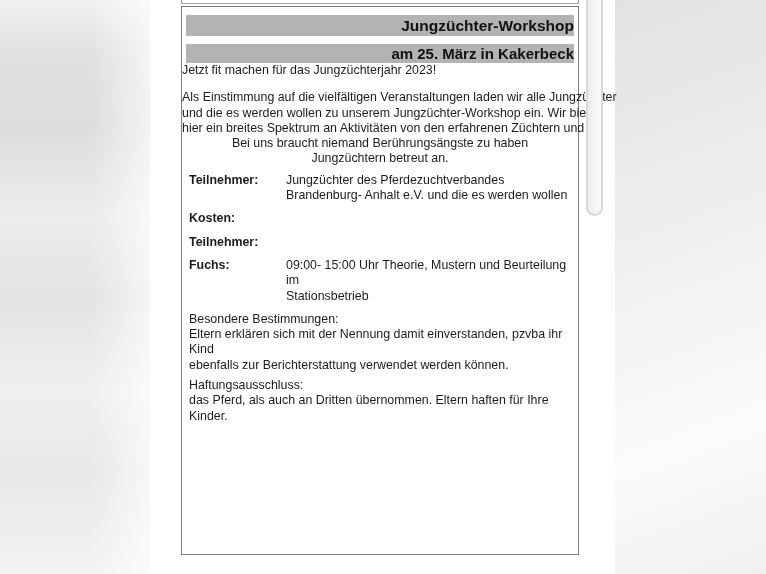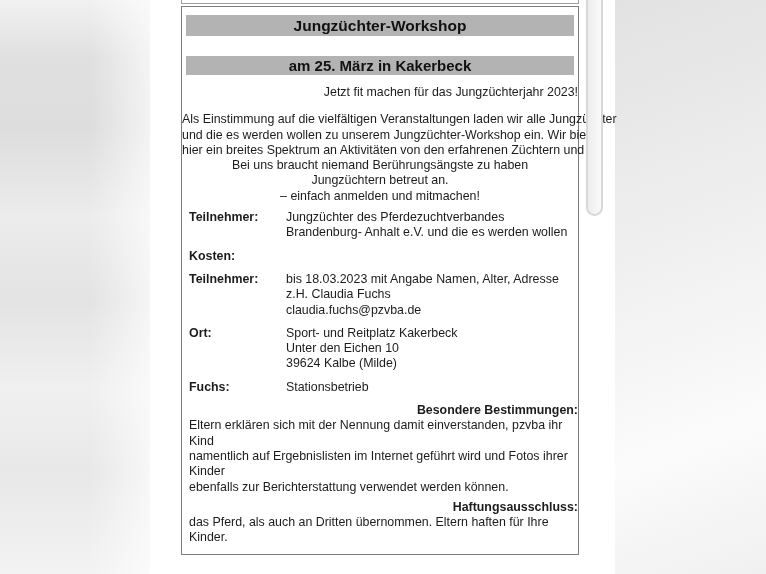--- a/index.html
+++ b/index.html
@@ -29,33 +29,33 @@
     position:absolute;left:31px;top:0;width:396px;height:3px;background:#ffffff;
     border-left:1px solid #9e9e9e;border-right:1px solid #9e9e9e;border-bottom:1px solid #9e9e9e;
   }
   .doc-box{
     position:absolute;left:31px;top:6px;width:396px;height:547px;background:#ffffff;
     border:1px solid #7d7d7d;box-sizing:content-box;
     color:#1c1c1c;font-size:12.4px;line-height:15.3px;
   }
   .box-inner{padding-top:8px;}
   .title-bar{
-    margin:0 4px;background:#b3b3b3;text-align:center;font-weight:bold;color:#111;
+    margin:0 4px;background:#b3b3b3;text-align:right;font-weight:bold;color:#111;
   }
   .title-bar.first{height:21px;line-height:21px;font-size:15.5px;}
-  .title-bar.second{height:19px;line-height:19px;font-size:15px;margin-top:20px;}
-  .intro{margin-top:10px;text-align:right;}
+  .title-bar.second{height:19px;line-height:19px;font-size:15px;margin-top:8px;}
+  .intro{margin-top:0;text-align:left;}
   .para{margin-top:12px;text-align:center;}
   .para .ln, .intro .ln{white-space:nowrap;}
   .details{margin-top:6px;padding-left:7px;}
   .drow{display:flex;margin-bottom:8px;}
   .drow .dlabel{width:97px;flex:none;font-weight:bold;}
   .drow .dvalue{flex:1;}
   .section{padding-left:7px;margin-top:5px;}
-  .section .shead{font-weight:bold;text-align:right;}
+  .section .shead{font-weight:normal;}
   
   .scroll-thumb{
     position:absolute;left:436px;top:-10px;width:13px;height:222px;
     border:2px solid #d8d8d8;border-radius:9px;
     background:linear-gradient(90deg,#ededed,#fafafa);
   }
 </style>
 </head>
 <body>
 
@@ -72,63 +72,49 @@
       <div class="title-bar second">am 25. März in Kakerbeck</div>
 
       <div class="intro ln">Jetzt fit machen für das Jungzüchterjahr 2023!</div>
 
       <div class="para">
           <div class="ln">Als Einstimmung auf die vielfältigen Veranstaltungen laden wir alle Jungzüchter</div>
           <div class="ln">und die es werden wollen zu unserem Jungzüchter-Workshop ein. Wir bieten</div>
           <div class="ln">hier ein breites Spektrum an Aktivitäten von den erfahrenen Züchtern und</div>
           <div class="ln">Bei uns braucht niemand Berührungsängste zu haben</div>
           <div class="ln">Jungzüchtern betreut an.</div>
-          <div class="ln">– einfach anmelden und mitmachen!</div>
         </div>
 
       <div class="details">
         <div class="drow">
           <div class="dlabel">Teilnehmer:</div>
           <div class="dvalue">
               <div class="ln">Jungzüchter des Pferdezuchtverbandes</div>
               <div class="ln">Brandenburg- Anhalt e.V. und die es werden wollen</div>
             </div>
         </div>
         <div class="drow">
           <div class="dlabel">Kosten:</div>
         </div>
         <div class="drow">
           <div class="dlabel">Teilnehmer:</div>
-          <div class="dvalue">
-              <div class="ln">bis 18.03.2023 mit Angabe Namen, Alter, Adresse</div>
-              <div class="ln">z.H. Claudia Fuchs</div>
-              <div class="ln">claudia.fuchs@pzvba.de</div>
-            </div>
-        </div>
-        <div class="drow">
-          <div class="dlabel">Ort:</div>
-          <div class="dvalue">
-              <div class="ln">Sport- und Reitplatz Kakerbeck</div>
-              <div class="ln">Unter den Eichen 10</div>
-              <div class="ln">39624 Kalbe (Milde)</div>
-            </div>
         </div>
         <div class="drow">
           <div class="dlabel">Fuchs:</div>
           <div class="dvalue">
+              <div class="ln">09:00- 15:00 Uhr Theorie, Mustern und Beurteilung im</div>
               <div class="ln">Stationsbetrieb</div>
             </div>
         </div>
       </div>
 
       <div class="section">
         <div class="shead">Besondere Bestimmungen:</div>
         <div class="sbody">
             <div class="ln">Eltern erklären sich mit der Nennung damit einverstanden, pzvba ihr Kind</div>
-            <div class="ln">namentlich auf Ergebnislisten im Internet geführt wird und Fotos ihrer Kinder</div>
             <div class="ln">ebenfalls zur Berichterstattung verwendet werden können.</div>
           </div>
       </div>
 
       <div class="section">
         <div class="shead">Haftungsausschluss:</div>
         <div class="sbody">
             <div class="ln">das Pferd, als auch an Dritten übernommen. Eltern haften für Ihre Kinder.</div>
           </div>
       </div>

